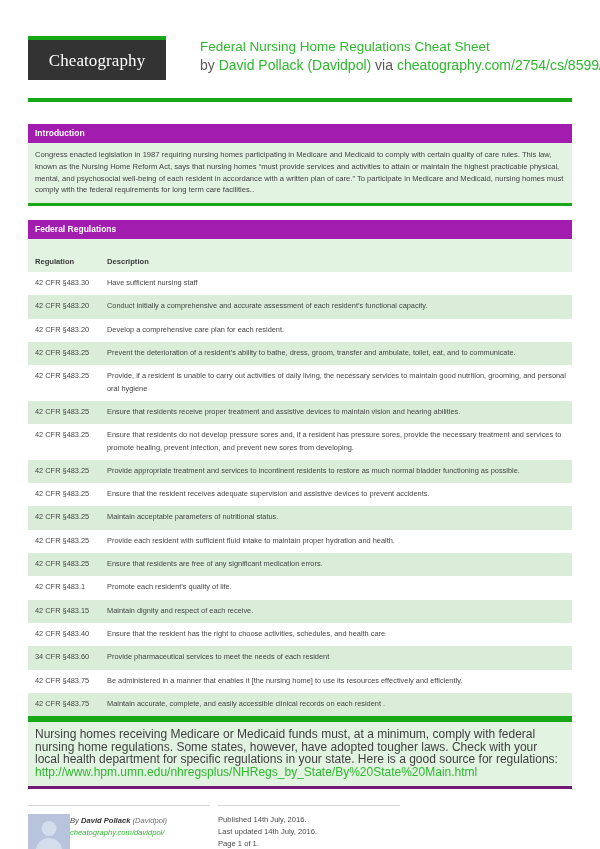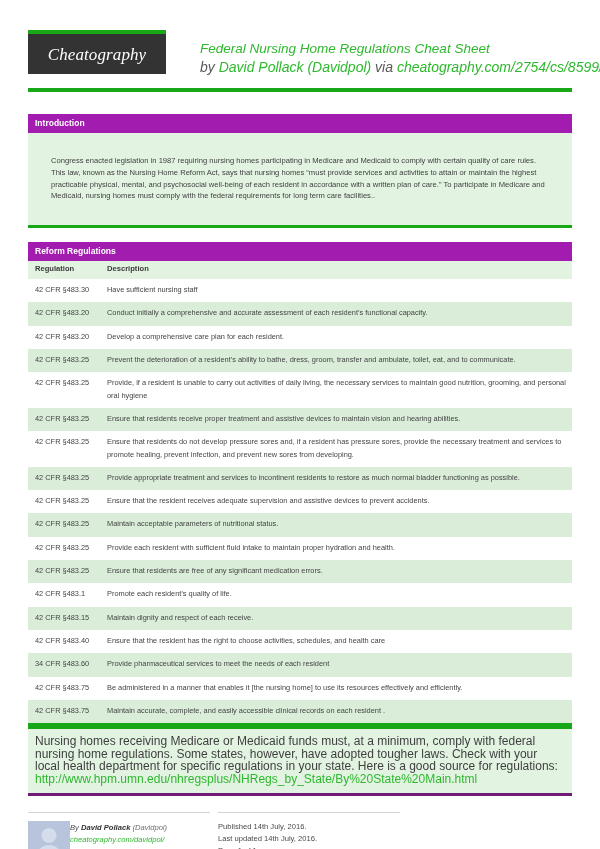--- a/index.html
+++ b/index.html
@@ -19,24 +19,23 @@
     width: 600px;
     height: 849px;
     box-sizing: border-box;
     padding: 0 28px;
     overflow: hidden;
   }
 
   
   .header {
     display: flex;
-    align-items: flex-end;
-    padding-top: 26px;
+    align-items: flex-start;
+    padding-top: 36px;
     height: 48px;
-    font-style: italic;
   }
   .logo-box {
     width: 138px;
     height: 44px;
     background: #333333;
     border-top: 4px solid #17a717;
     box-sizing: border-box;
     display: flex;
     align-items: center;
     justify-content: center;
@@ -86,41 +85,41 @@
     line-height: 11px;
   }
   .block-body {
     background: #e2f3e2;
     border-bottom: 3px solid #17a717;
     padding: 6px 7px 7px 7px;
     font-size: 7.6px;
     line-height: 11.8px;
     color: #3f3f3f;
   }
-  .block-body p { margin: 16px; }
+  .block-body p { margin: 0; }
 
   .spacer-22 { height: 22px; }
   .spacer-14 { height: 14px; }
 
   
   .table-wrap {
     border-bottom: 3px solid #17a717;
   }
   table.reg {
     width: 100%;
     border-collapse: collapse;
     table-layout: fixed;
   }
   table.reg th {
     text-align: left;
     font-size: 7.6px;
     font-weight: bold;
     color: #3a3a3a;
     background: #e2f3e2;
-    padding: 2px 6px 5px 7px;
+    padding: 17px 6px 5px 7px;
     line-height: 11px;
   }
   table.reg td {
     font-size: 7.4px;
     line-height: 12.3px;
     color: #444444;
     padding: 5px 6px 6px 7px;
     vertical-align: top;
   }
   table.reg tr.odd td { background: #ffffff; }
@@ -214,21 +213,21 @@
   <div class="block">
     <div class="block-title">Introduction</div>
     <div class="block-body">
       <p>Congress enacted legislation in 1987 requiring nursing homes participating in Medicare and Medicaid to comply with certain quality of care rules. This law, known as the Nursing Home Reform Act, says that nursing homes “must provide services and activities to attain or maintain the highest practicable physical, mental, and psychosocial well-being of each resident in accordance with a written plan of care.” To participate in Medicare and Medicaid, nursing homes must comply with the federal requirements for long term care facilities..</p>
     </div>
   </div>
 
   <div class="spacer-14"></div>
 
   <div class="block">
-    <div class="block-title">Reform Regulations</div>
+    <div class="block-title">Federal Regulations</div>
     <div class="table-wrap">
       <table class="reg">
         <colgroup>
             <col class="c-reg">
             <col>
           </colgroup>
         <thead>
           <tr>
             <th>Regulation</th>
             <th>Description</th>

